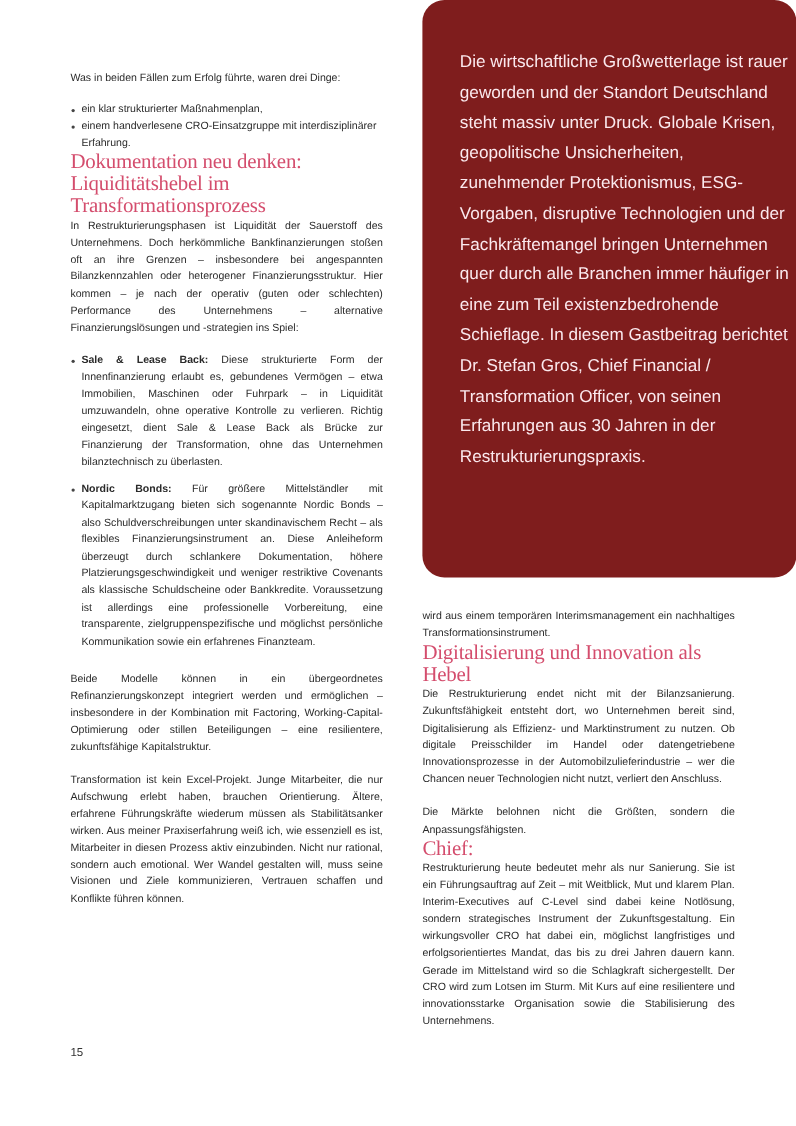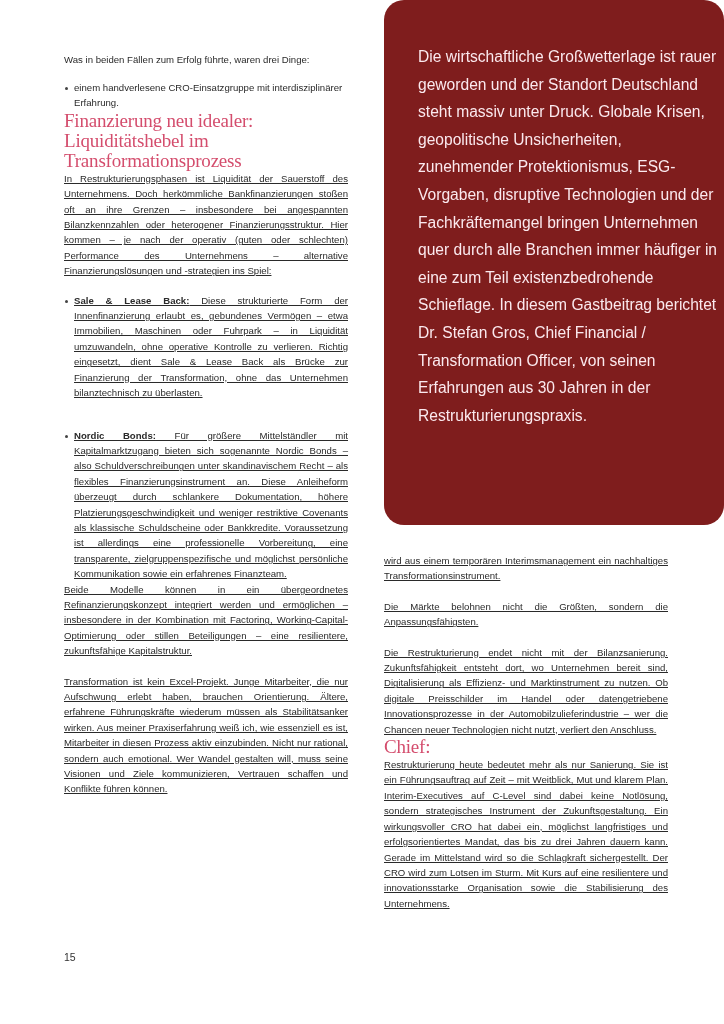--- a/index.html
+++ b/index.html
@@ -1,39 +1,38 @@
 <!DOCTYPE html>
 <html><head>
   <meta charset="utf-8">
   <style>
     html, body { margin: 0; padding: 0; }
     body {
       width: 724px; height: 1024px; position: relative; overflow: hidden;
       background: #ffffff; color: #2a2a2a;
       font-family: "Liberation Sans", sans-serif;
     }
-    .col-left { position: absolute; left: 64px; top: 52px; width: 284px; }
+    .col-left { position: absolute; left: 64px; top: 64px; width: 284px; }
     .col-right { position: absolute; left: 384px; top: 553px; width: 284px; }
     p.body, li.body {
       font-size: 9.6px; line-height: 15.4px; margin: 0; text-align: justify;
       color: #2a2a2a;
-      text-decoration: underline;
     }
     p.body + p.body { margin-top: 15px; }
     .intro { margin: 0 0 13px 0; font-size: 9.6px; line-height: 15px; }
     ul.dots { list-style: none; margin: 0; padding: 0; }
     ul.dots li { position: relative; padding-left: 10px; font-size: 9.6px; line-height: 15.4px; }
     ul.dots li::before {
       content: ""; position: absolute; left: 1px; top: 7px; width: 3px; height: 3px;
       background: #444; border-radius: 50%;
     }
     ul.plain li { text-align: left; }
     ul.bullets { margin: 14px 0 0 0; }
     ul.bullets li { text-align: justify; }
-    ul.bullets li + li { margin-top: 27px; }
+    ul.bullets li + li { margin-top: 9px; }
     h2.section {
       font-family: "Liberation Serif", serif; font-weight: normal;
       color: #d44d6d; font-size: 19px; line-height: 20px; margin: 0;
       letter-spacing: -0.2px;
     }
     .h-fin { margin: 11px 0 11px 0; }
     .h-men { margin: 14px 0 12px 0; }
     .h-dig { margin: 14px 0 13px 0; }
     .h-faz { margin: 14px 0 14px 0; }
     .bold { font-weight: bold; }
@@ -53,37 +52,39 @@
 </head>
 <body>
 
 <div class="pink-box">
   <p lang="de" style="hyphens:auto;">Die wirtschaftliche Großwetterlage ist rauer geworden und der Standort Deutschland steht massiv unter Druck. Globale Krisen, geopolitische Unsicherheiten, zunehmender Protektionismus, ESG-Vorgaben, disruptive Technologien und der Fachkräftemangel bringen Unternehmen quer durch alle Branchen immer häufiger in eine zum Teil existenzbedrohende Schieflage. In diesem Gastbeitrag berichtet Dr. Stefan Gros, Chief Financial / Transformation Officer, von seinen Erfahrungen aus 30 Jahren in der Restrukturierungspraxis.</p>
 </div>
 
 <div class="col-left" lang="de" style="hyphens:auto;">
   <p class="intro">Was in beiden Fällen zum Erfolg führte, waren drei Dinge:</p>
   <ul class="dots plain">
+    <li>ein klar strukturierter Maßnahmenplan,</li>
     <li>einem handverlesene CRO-Einsatzgruppe mit interdisziplinärer Erfahrung.</li>
   </ul>
 
-  <h2 class="section h-fin">Finanzierung neu idealer: Liquiditätshebel im Transformationsprozess</h2>
+  <h2 class="section h-fin">Dokumentation neu denken: Liquiditätshebel im Transformationsprozess</h2>
   <p class="body">In Restrukturierungsphasen ist Liquidität der Sauerstoff des Unternehmens. Doch herkömmliche Bankfinanzierungen stoßen oft an ihre Grenzen – insbesondere bei angespannten Bilanzkennzahlen oder heterogener Finanzierungsstruktur. Hier kommen – je nach der operativ (guten oder schlechten) Performance des Unternehmens – alternative Finanzierungslösungen und -strategien ins Spiel:</p>
   <ul class="dots bullets">
     <li class="body"><span class="bold">Sale &amp; Lease Back:</span><span> Diese strukturierte Form der Innenfinanzierung erlaubt es, gebundenes Vermögen – etwa Immobilien, Maschinen oder Fuhrpark – in Liquidität umzuwandeln, ohne operative Kontrolle zu verlieren. Richtig eingesetzt, dient Sale &amp; Lease Back als Brücke zur Finanzierung der Transformation, ohne das Unternehmen bilanztechnisch zu überlasten.</span></li>
     <li class="body"><span class="bold">Nordic Bonds:</span><span> Für größere Mittelständler mit Kapitalmarktzugang bieten sich sogenannte Nordic Bonds – also Schuldverschreibungen unter skandinavischem Recht – als flexibles Finanzierungsinstrument an. Diese Anleiheform überzeugt durch schlankere Dokumentation, höhere Platzierungsgeschwindigkeit und weniger restriktive Covenants als klassische Schuldscheine oder Bankkredite. Voraussetzung ist allerdings eine professionelle Vorbereitung, eine transparente, zielgruppenspezifische und möglichst persönliche Kommunikation sowie ein erfahrenes Finanzteam.</span></li>
   </ul>
-  <p class="body" style="margin-top:0;">Beide Modelle können in ein übergeordnetes Refinanzierungskonzept integriert werden und ermöglichen – insbesondere in der Kombination mit Factoring, Working-Capital-Optimierung oder stillen Beteiligungen – eine resilientere, zukunftsfähige Kapitalstruktur.</p>
+  <p class="body" style="margin-top:19px;">Beide Modelle können in ein übergeordnetes Refinanzierungskonzept integriert werden und ermöglichen – insbesondere in der Kombination mit Factoring, Working-Capital-Optimierung oder stillen Beteiligungen – eine resilientere, zukunftsfähige Kapitalstruktur.</p>
 
   <p class="body">Transformation ist kein Excel-Projekt. Junge Mitarbeiter, die nur Aufschwung erlebt haben, brauchen Orientierung. Ältere, erfahrene Führungskräfte wiederum müssen als Stabilitätsanker wirken. Aus meiner Praxiserfahrung weiß ich, wie essenziell es ist, Mitarbeiter in diesen Prozess aktiv einzubinden. Nicht nur rational, sondern auch emotional. Wer Wandel gestalten will, muss seine Visionen und Ziele kommunizieren, Vertrauen schaffen und Konflikte führen können.</p>
 </div>
 
 <div class="col-right" lang="de" style="hyphens:auto;">
   <p class="body">wird aus einem temporären Interimsmanagement ein nachhaltiges Transformationsinstrument.</p>
 
+  <h2 class="section h-dig">Digitalisierung und Innovation als Hebel</h2>
+  <p class="body">Die Restrukturierung endet nicht mit der Bilanzsanierung. Zukunftsfähigkeit entsteht dort, wo Unternehmen bereit sind, Digitalisierung als Effizienz- und Marktinstrument zu nutzen. Ob digitale Preisschilder im Handel oder datengetriebene Innovationsprozesse in der Automobilzulieferindustrie – wer die Chancen neuer Technologien nicht nutzt, verliert den Anschluss.</p>
   <p class="body">Die Märkte belohnen nicht die Größten, sondern die Anpassungsfähigsten.</p>
-  <p class="body">Die Restrukturierung endet nicht mit der Bilanzsanierung. Zukunftsfähigkeit entsteht dort, wo Unternehmen bereit sind, Digitalisierung als Effizienz- und Marktinstrument zu nutzen. Ob digitale Preisschilder im Handel oder datengetriebene Innovationsprozesse in der Automobilzulieferindustrie – wer die Chancen neuer Technologien nicht nutzt, verliert den Anschluss.</p>
 
   <h2 class="section h-faz">Chief:</h2>
   <p class="body">Restrukturierung heute bedeutet mehr als nur Sanierung. Sie ist ein Führungsauftrag auf Zeit – mit Weitblick, Mut und klarem Plan. Interim-Executives auf C-Level sind dabei keine Notlösung, sondern strategisches Instrument der Zukunftsgestaltung. Ein wirkungsvoller CRO hat dabei ein, möglichst langfristiges und erfolgsorientiertes Mandat, das bis zu drei Jahren dauern kann. Gerade im Mittelstand wird so die Schlagkraft sichergestellt. Der CRO wird zum Lotsen im Sturm. Mit Kurs auf eine resilientere und innovationsstarke Organisation sowie die Stabilisierung des Unternehmens.</p>
 </div>
 
 <div class="page-num">15</div>
 
 </body></html>

